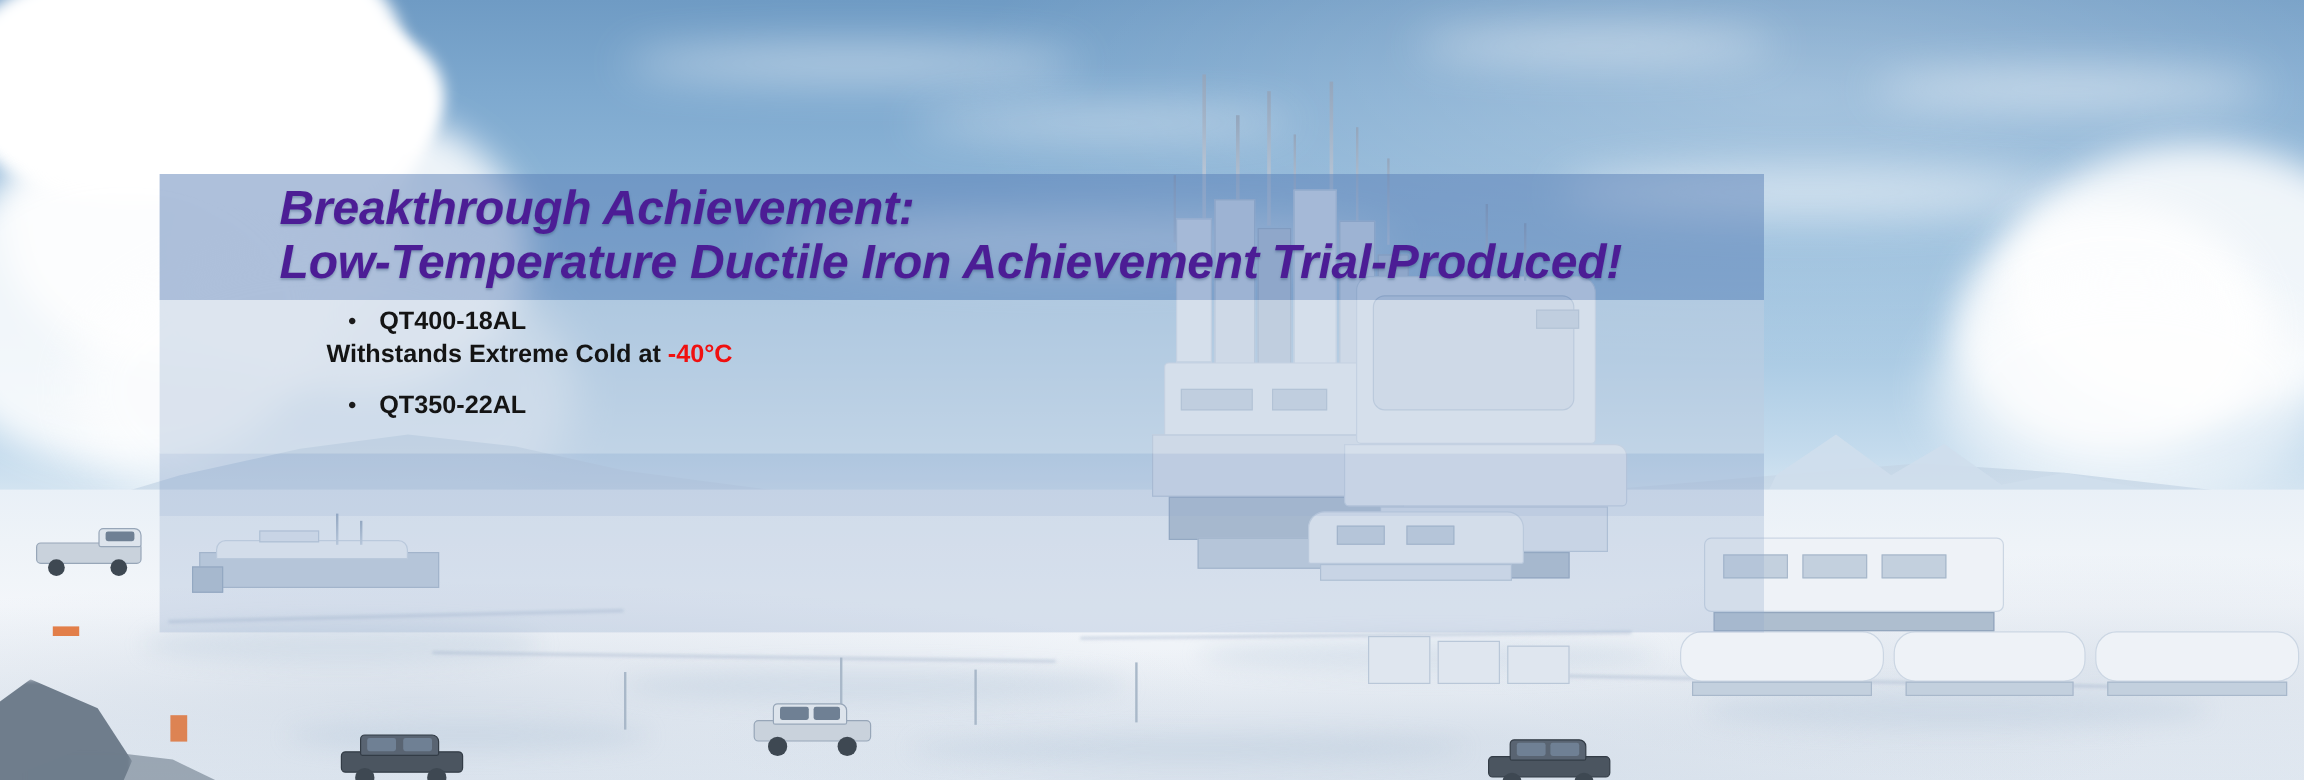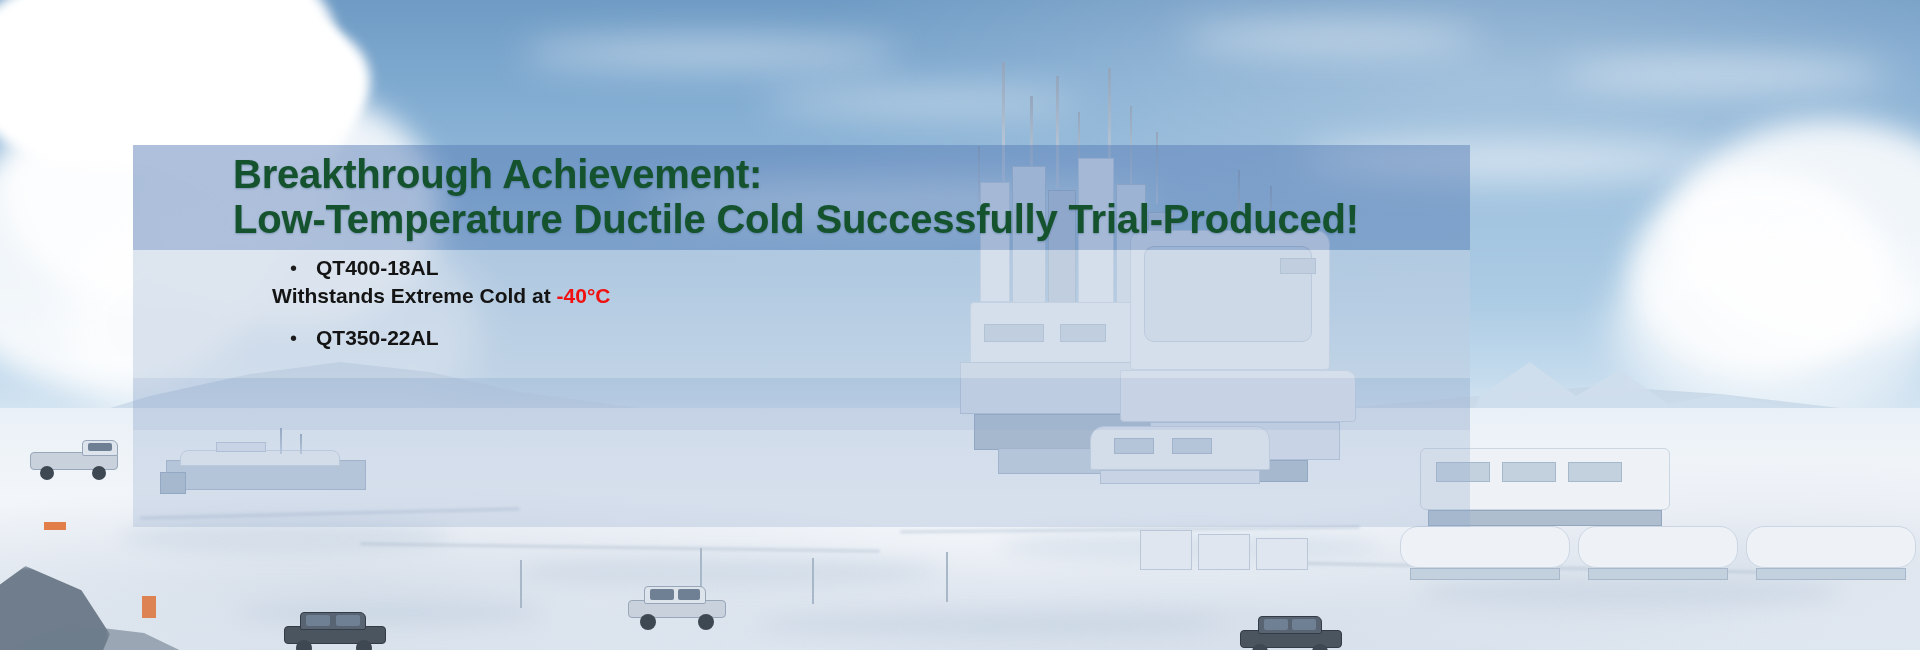--- a/index.html
+++ b/index.html
@@ -160,27 +160,28 @@
     background: rgba(150,172,204,0.30);
   }
 
   
   .title-wrap {
     position: absolute;
     left: 233px; top: 155px;
     width: 1240px;
   }
   .title-line {
-    color: #14532d;
+    color: #4c1d95;
     font-weight: bold;
     font-size: 40px;
     line-height: 38px;
     letter-spacing: -0.2px;
     white-space: nowrap;
     text-shadow: 0 1px 2px rgba(40,70,110,.35);
+    font-style: italic;
   }
   .title-line.l2 { margin-top: 7px; }
 
   .bullets {
     position: absolute;
     left: 280px; top: 255px;
     width: 1100px;
   }
   .bullet-group { margin-bottom: 16px; }
   .bullet-row {
@@ -406,21 +407,21 @@
   <div style="position:absolute; left:44px; top:522px; width:22px; height:8px; background:#e06a2a; opacity:.85;"></div>
   <div style="position:absolute; left:142px; top:596px; width:14px; height:22px; background:#dd6a2c; opacity:.8;"></div>
 
   <div class="panel-title"></div>
   <div class="panel-body"></div>
   <div class="panel-body2"></div>
   <div class="panel-foot"></div>
 
   <div class="title-wrap">
     <div class="title-line">Breakthrough Achievement:</div>
-    <div class="title-line l2">Low-Temperature Ductile Cold Successfully Trial-Produced!</div>
+    <div class="title-line l2">Low-Temperature Ductile Iron Achievement Trial-Produced!</div>
   </div>
 
   <div class="bullets">
 
     <div class="bullet-group">
       <div class="bullet-row">
         <span class="bullet-dot">•</span>
         <span class="bullet-code">QT400-18AL</span>
       </div>
       <div class="bullet-desc">

